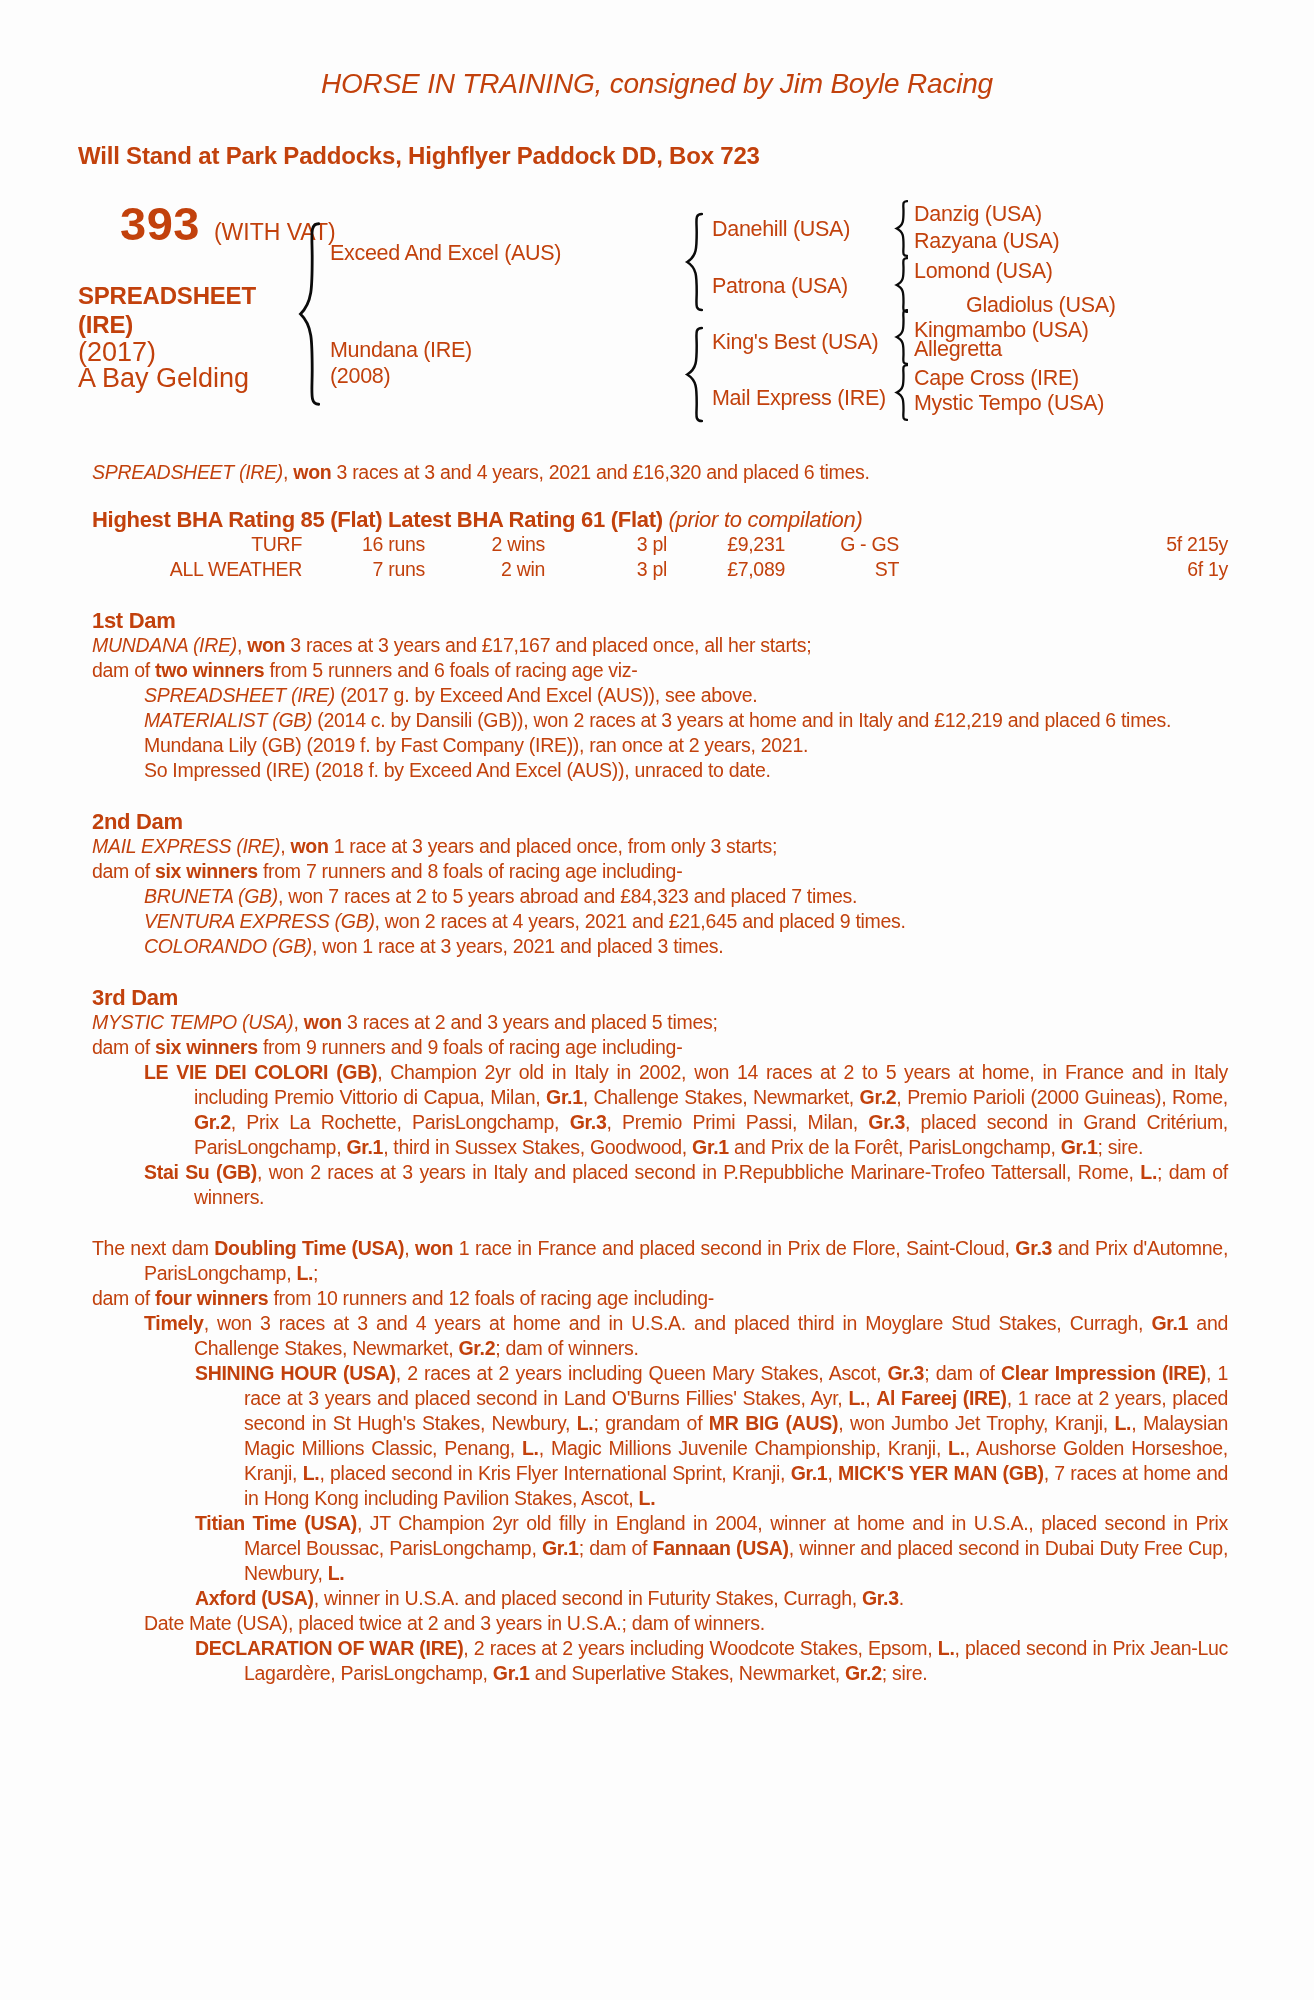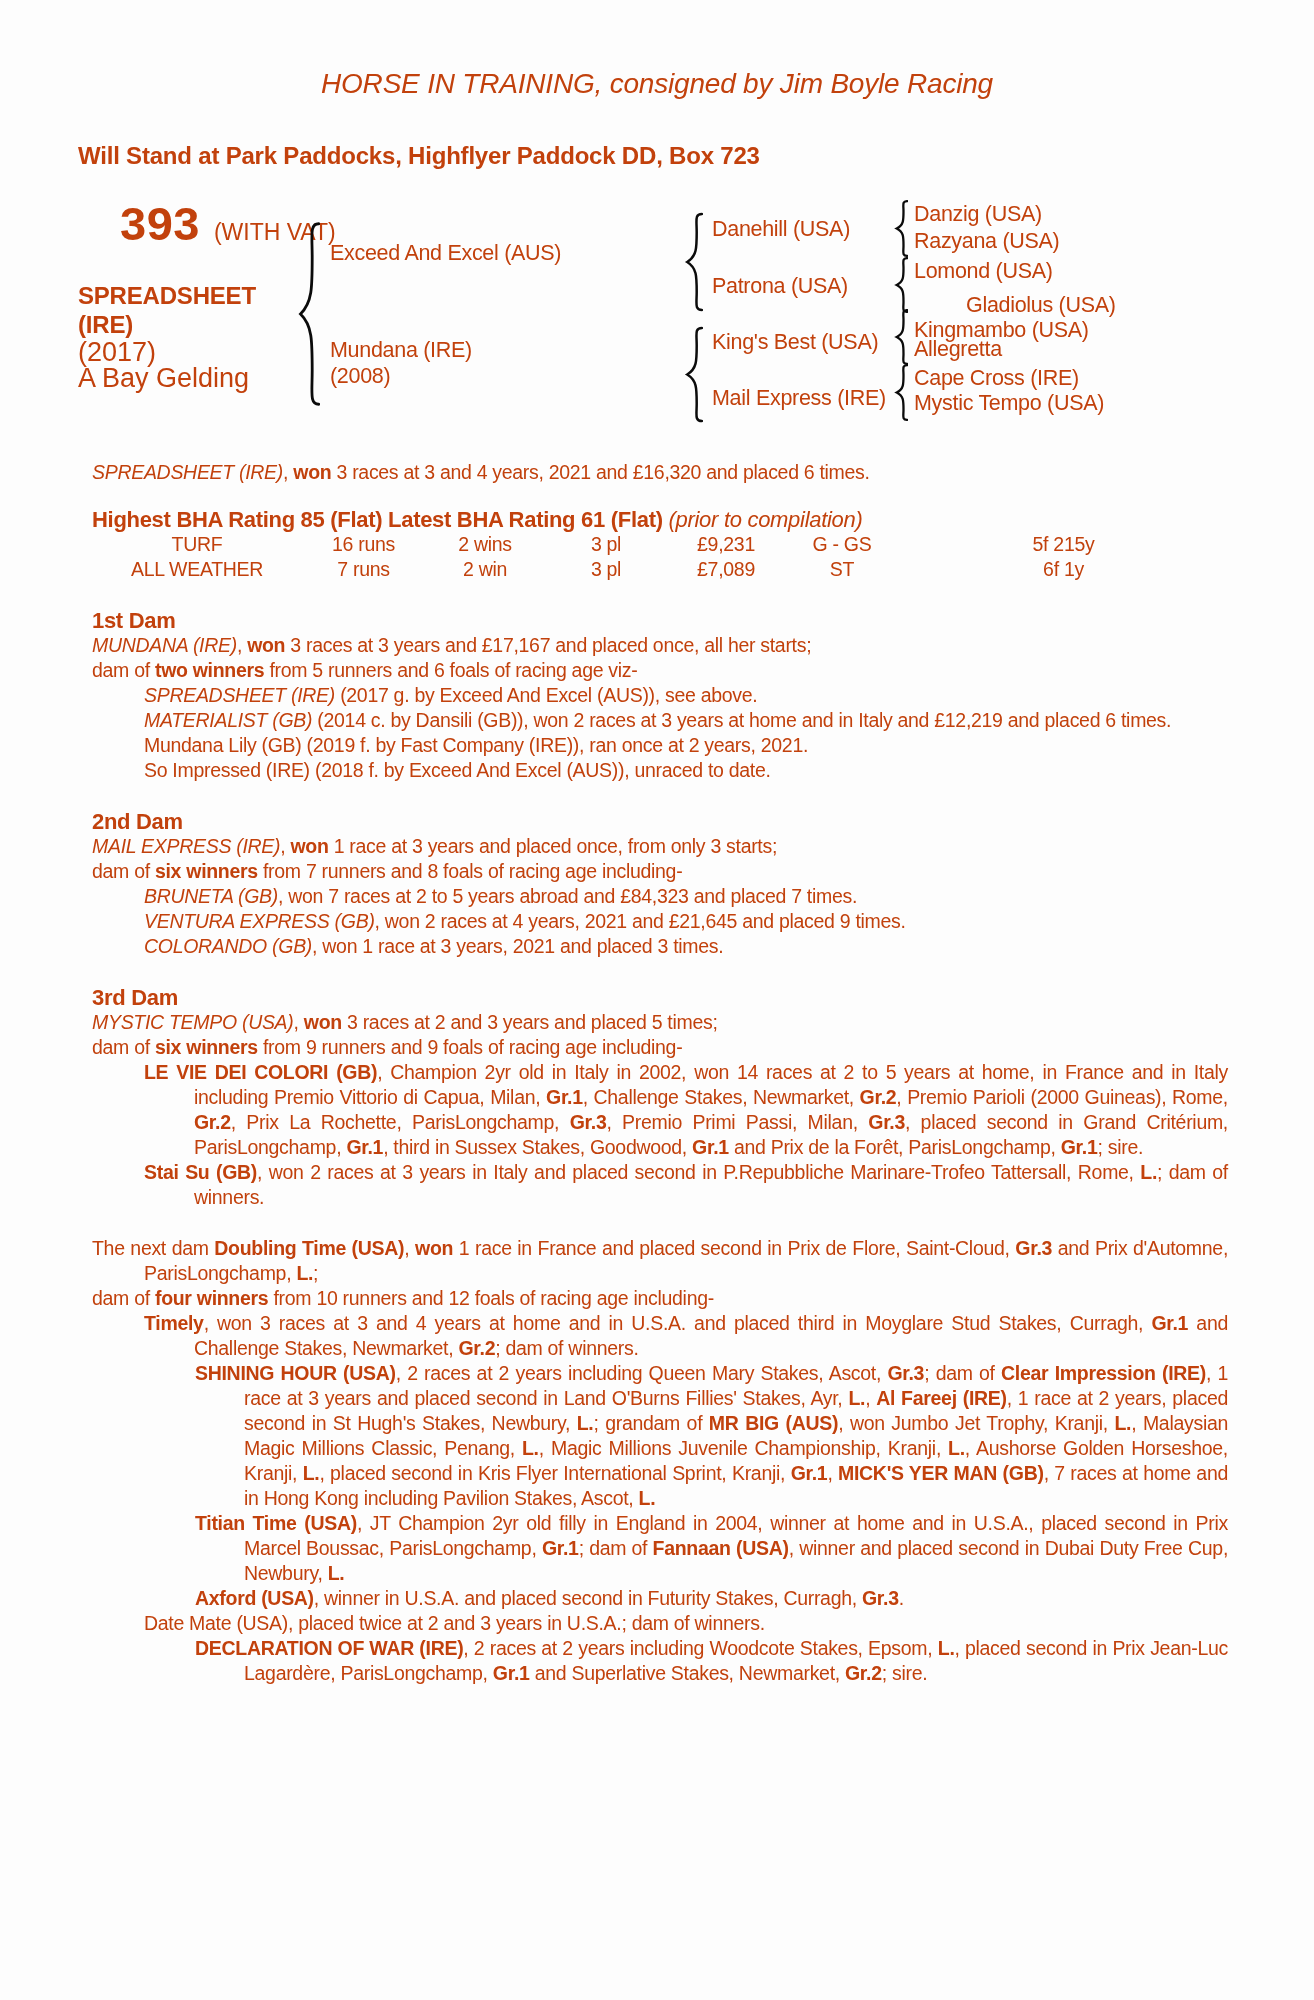--- a/index.html
+++ b/index.html
@@ -22,21 +22,21 @@
   .blk{text-align:justify;}
   .b{font-weight:bold;}
   .i{font-style:italic;}
   .h{font-weight:bold;font-size:22px;text-align:left;}
   .rh{font-size:22px;text-align:left;}
   .mt26{margin-top:26px;}
   .mt22{margin-top:22px;}
   .l1{padding-left:102px;text-indent:-50px;}
   .l2{padding-left:152px;text-indent:-49px;}
   .nd{padding-left:52px;text-indent:-52px;}
-  .rtable{display:grid;grid-template-columns:210px 123px 120px 122px 118px 114px 1fr;text-align:center;}
+  .rtable{display:grid;grid-template-columns:210px 123px 120px 122px 118px 114px 1fr;text-align:right;}
   .rtable div{white-space:nowrap;}
 </style>
 </head>
 <body>
 
 <div class="sheet">
 
   <div class="title">HORSE IN TRAINING, consigned by Jim Boyle Racing</div>
   <div class="stand">Will Stand at Park Paddocks, Highflyer Paddock DD, Box 723</div>
 

